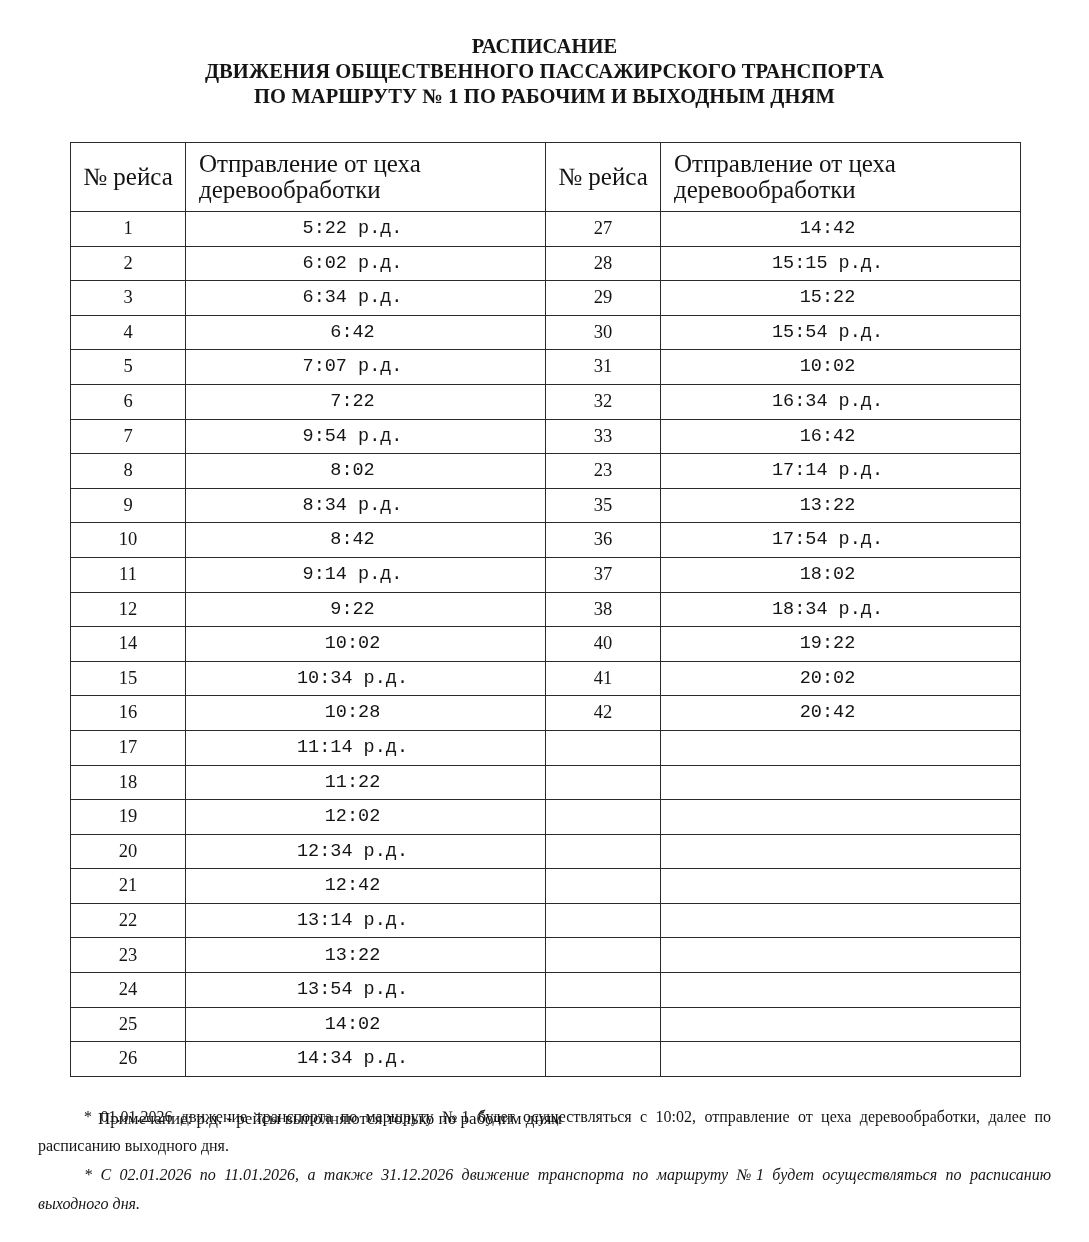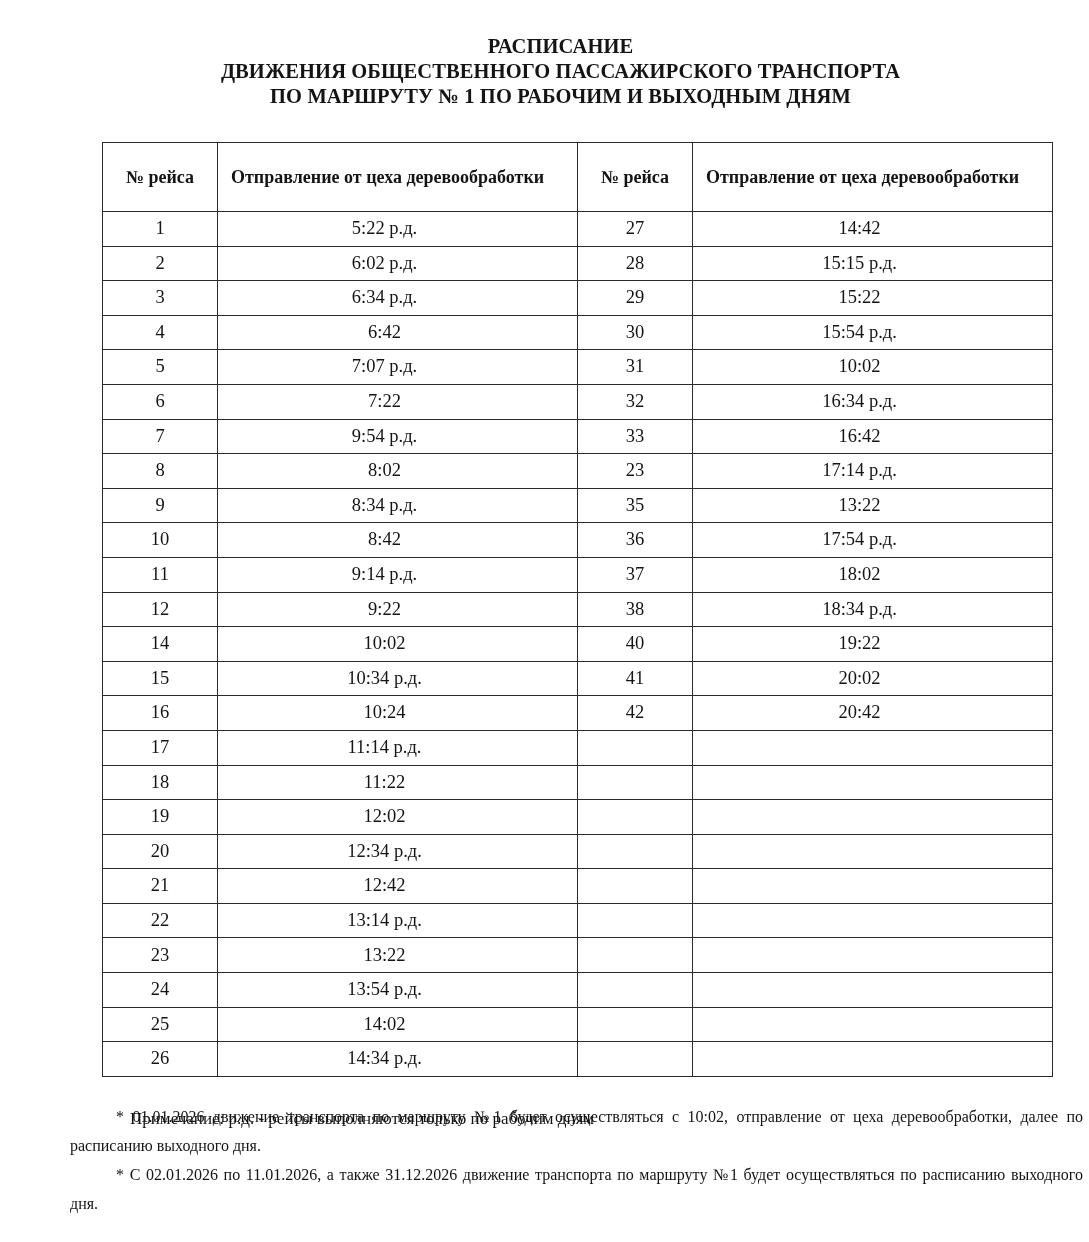--- a/index.html
+++ b/index.html
@@ -13,21 +13,20 @@
     position: relative;
     font-family: "Liberation Serif", "DejaVu Serif", serif;
     color: #141414;
     overflow: hidden;
   }
 
   .page {
     position: absolute;
     inset: 0;
     padding: 16px;
-    margin-left: 32px;
   }
 
   
   .top-artifact {
     position: absolute;
     top: 0px;
     left: 640px;
     width: 220px;
     height: 8px;
     overflow: hidden;
@@ -65,23 +64,23 @@
     table-layout: fixed;
     font-size: 18.5px;
   }
   .schedule-table td,
   .schedule-table th {
     border: 1px solid #2b2b2b;
     padding: 0;
     vertical-align: middle;
   }
   .schedule-table th {
-    font-weight: bold;
+    font-weight: normal;
     height: 68px;
-    font-size: 18px;
+    font-size: 25px;
     line-height: 26px;
   }
   th.h-num {
     text-align: center;
   }
   th.h-dep {
     text-align: left;
     padding-left: 13px;
   }
   .col-num { width: 115px; }
@@ -89,20 +88,21 @@
 
   .schedule-table td {
     height: 33.6px;
     text-align: center;
     line-height: 1.05;
   }
   td.cell-num { text-align: center; }
   td.cell-time {
     text-align: center;
     padding-right: 26px;
+    font-family: Liberation Mono, monospace;
   }
 
   
   .note-primech {
     position: absolute;
     top: 1109px;
     left: 98px;
     font-size: 17px;
     white-space: nowrap;
   }
@@ -115,20 +115,21 @@
     line-height: 29px;
     text-align: justify;
     text-justify: inter-word;
   }
   .footnotes p {
     margin: 0;
     text-indent: 46px;
   }
   .footnotes p + p {
     margin-top: 0px;
+    font-style: italic;
   }
 </style>
 </head>
 <body>
 
 <div class="page">
 
   <div class="top-artifact">
     
   </div>
@@ -234,21 +235,21 @@
           <td class="cell-time">19:22</td>
         </tr>
         <tr>
           <td class="cell-num">15</td>
           <td class="cell-time">10:34 р.д.</td>
           <td class="cell-num">41</td>
           <td class="cell-time">20:02</td>
         </tr>
         <tr>
           <td class="cell-num">16</td>
-          <td class="cell-time">10:24</td>
+          <td class="cell-time">10:28</td>
           <td class="cell-num">42</td>
           <td class="cell-time">20:42</td>
         </tr>
         <tr>
           <td class="cell-num">17</td>
           <td class="cell-time">11:14 р.д.</td>
           <td class="cell-num"></td>
           <td class="cell-time"></td>
         </tr>
         <tr>

